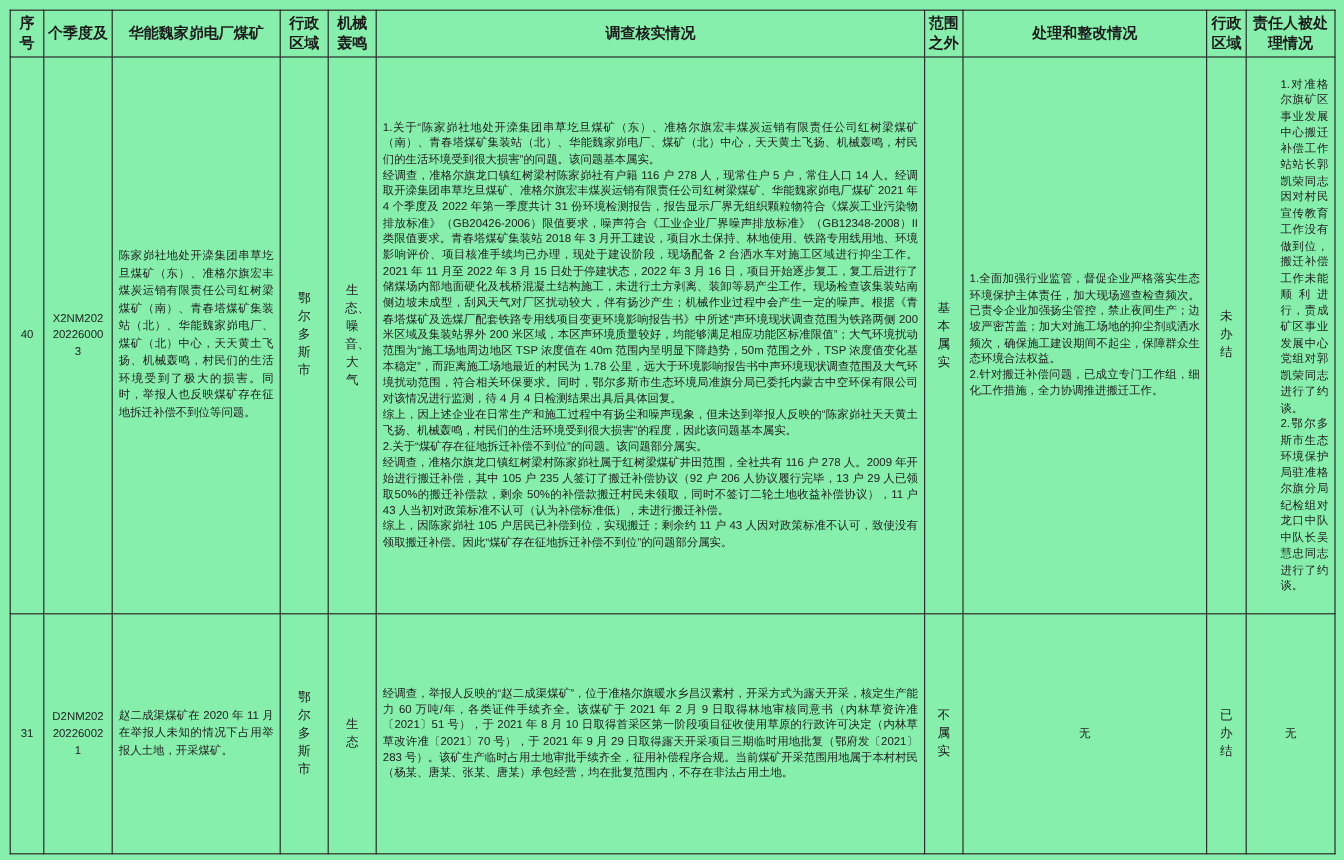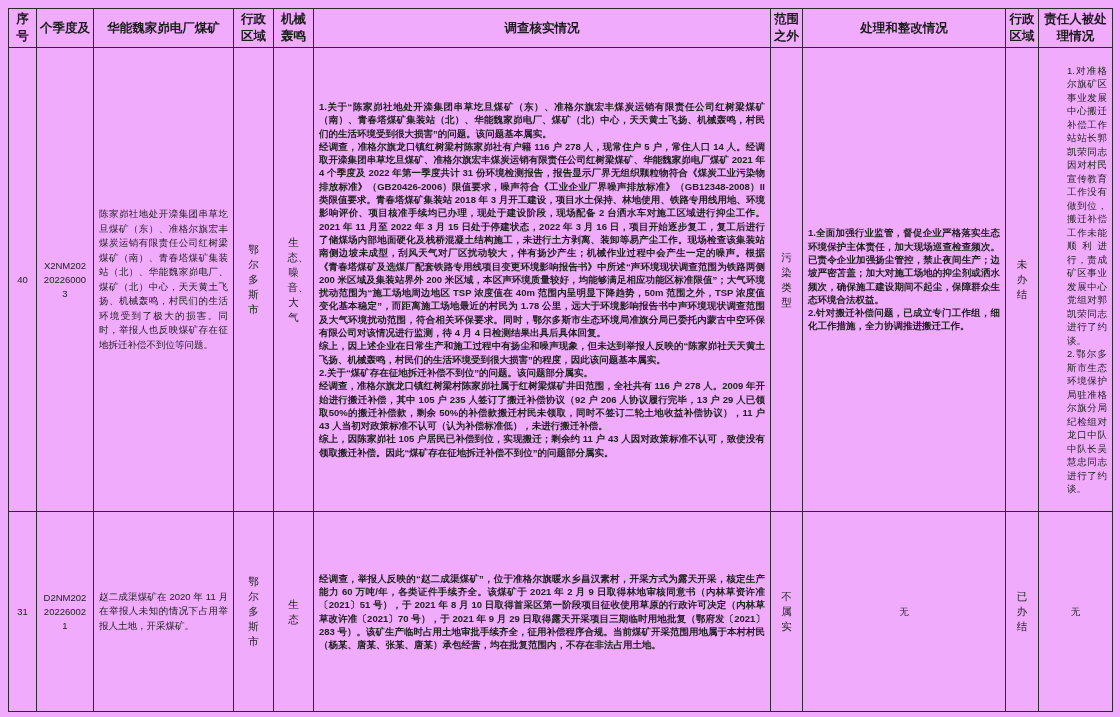--- a/index.html
+++ b/index.html
@@ -5,21 +5,21 @@
   html, body {
     margin: 0;
     padding: 0;
     background: #ffffff;
     font-family: "Liberation Sans", "DejaVu Sans", sans-serif;
     color: #1c1c1c;
   }
   .page {
     width: 1120px;
     height: 717px;
-    background: #f0abfc;
+    background: #86efac;
     box-sizing: border-box;
     padding: 8px;
   }
   table.doc {
     border-collapse: collapse;
     table-layout: fixed;
     width: 1104px;
     height: 701px;
   }
   table.doc td, table.doc th {
@@ -41,21 +41,20 @@
     line-height: 13.3px;
     padding: 4px 5px;
     color: #222222;
   }
   td.center {
     text-align: center;
   }
   td.justify {
     text-align: justify;
     white-space: pre-wrap;
-    font-weight: bold;
   }
   .caseid {
     width: 46px;
     margin: 12px auto;
     word-break: break-all;
     text-align: center;
     line-height: 14px;
   }
   .vert {
     width: 12px;
@@ -123,21 +122,21 @@
       <td class="cell center">
         <div class="vert">生态、噪音、大气</div>
       </td>
       <td class="cell justify">1.关于“陈家峁社地处开滦集团串草圪旦煤矿（东）、准格尔旗宏丰煤炭运销有限责任公司红树梁煤矿（南）、青春塔煤矿集装站（北）、华能魏家峁电厂、煤矿（北）中心，天天黄土飞扬、机械轰鸣，村民们的生活环境受到很大损害”的问题。该问题基本属实。
 经调查，准格尔旗龙口镇红树梁村陈家峁社有户籍 116 户 278 人，现常住户 5 户，常住人口 14 人。经调取开滦集团串草圪旦煤矿、准格尔旗宏丰煤炭运销有限责任公司红树梁煤矿、华能魏家峁电厂煤矿 2021 年 4 个季度及 2022 年第一季度共计 31 份环境检测报告，报告显示厂界无组织颗粒物符合《煤炭工业污染物排放标准》（GB20426-2006）限值要求，噪声符合《工业企业厂界噪声排放标准》（GB12348-2008）II 类限值要求。青春塔煤矿集装站 2018 年 3 月开工建设，项目水土保持、林地使用、铁路专用线用地、环境影响评价、项目核准手续均已办理，现处于建设阶段，现场配备 2 台洒水车对施工区域进行抑尘工作。2021 年 11 月至 2022 年 3 月 15 日处于停建状态，2022 年 3 月 16 日，项目开始逐步复工，复工后进行了储煤场内部地面硬化及栈桥混凝土结构施工，未进行土方剥离、装卸等易产尘工作。现场检查该集装站南侧边坡未成型，刮风天气对厂区扰动较大，伴有扬沙产生；机械作业过程中会产生一定的噪声。根据《青春塔煤矿及选煤厂配套铁路专用线项目变更环境影响报告书》中所述“声环境现状调查范围为铁路两侧 200 米区域及集装站界外 200 米区域，本区声环境质量较好，均能够满足相应功能区标准限值”；大气环境扰动范围为“施工场地周边地区 TSP 浓度值在 40m 范围内呈明显下降趋势，50m 范围之外，TSP 浓度值变化基本稳定”，而距离施工场地最近的村民为 1.78 公里，远大于环境影响报告书中声环境现状调查范围及大气环境扰动范围，符合相关环保要求。同时，鄂尔多斯市生态环境局准旗分局已委托内蒙古中空环保有限公司对该情况进行监测，待 4 月 4 日检测结果出具后具体回复。
 综上，因上述企业在日常生产和施工过程中有扬尘和噪声现象，但未达到举报人反映的“陈家峁社天天黄土飞扬、机械轰鸣，村民们的生活环境受到很大损害”的程度，因此该问题基本属实。
 2.关于“煤矿存在征地拆迁补偿不到位”的问题。该问题部分属实。
 经调查，准格尔旗龙口镇红树梁村陈家峁社属于红树梁煤矿井田范围，全社共有 116 户 278 人。2009 年开始进行搬迁补偿，其中 105 户 235 人签订了搬迁补偿协议（92 户 206 人协议履行完毕，13 户 29 人已领取50%的搬迁补偿款，剩余 50%的补偿款搬迁村民未领取，同时不签订二轮土地收益补偿协议），11 户 43 人当初对政策标准不认可（认为补偿标准低），未进行搬迁补偿。
 综上，因陈家峁社 105 户居民已补偿到位，实现搬迁；剩余约 11 户 43 人因对政策标准不认可，致使没有领取搬迁补偿。因此“煤矿存在征地拆迁补偿不到位”的问题部分属实。</td>
       <td class="cell center">
-        <div class="vert">污染类型</div>
+        <div class="vert">基本属实</div>
       </td>
       <td class="cell justify">1.全面加强行业监管，督促企业严格落实生态环境保护主体责任，加大现场巡查检查频次。已责令企业加强扬尘管控，禁止夜间生产；边坡严密苫盖；加大对施工场地的抑尘剂或洒水频次，确保施工建设期间不起尘，保障群众生态环境合法权益。
 2.针对搬迁补偿问题，已成立专门工作组，细化工作措施，全力协调推进搬迁工作。</td>
       <td class="cell center">
         <div class="vert">未办结</div>
       </td>
       <td class="cell">
         <div class="acc-text">1.对准格尔旗矿区事业发展中心搬迁补偿工作站站长郭凯荣同志因对村民宣传教育工作没有做到位，搬迁补偿工作未能顺利进行，责成矿区事业发展中心党组对郭凯荣同志进行了约谈。
 2.鄂尔多斯市生态环境保护局驻准格尔旗分局纪检组对龙口中队中队长吴慧忠同志进行了约谈。</div>
       </td>

